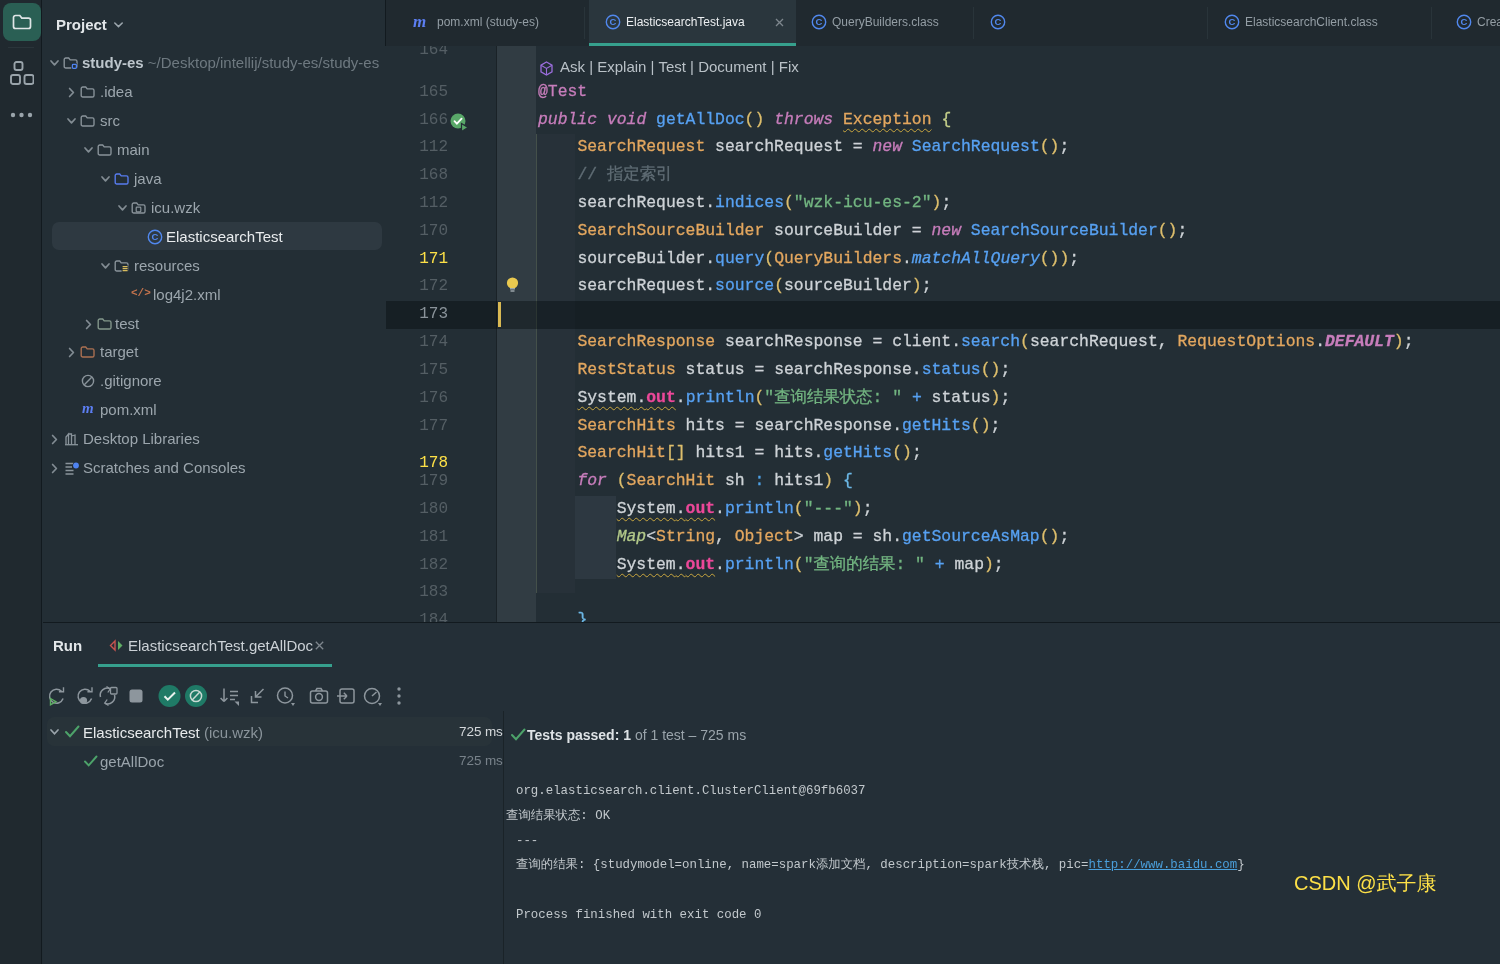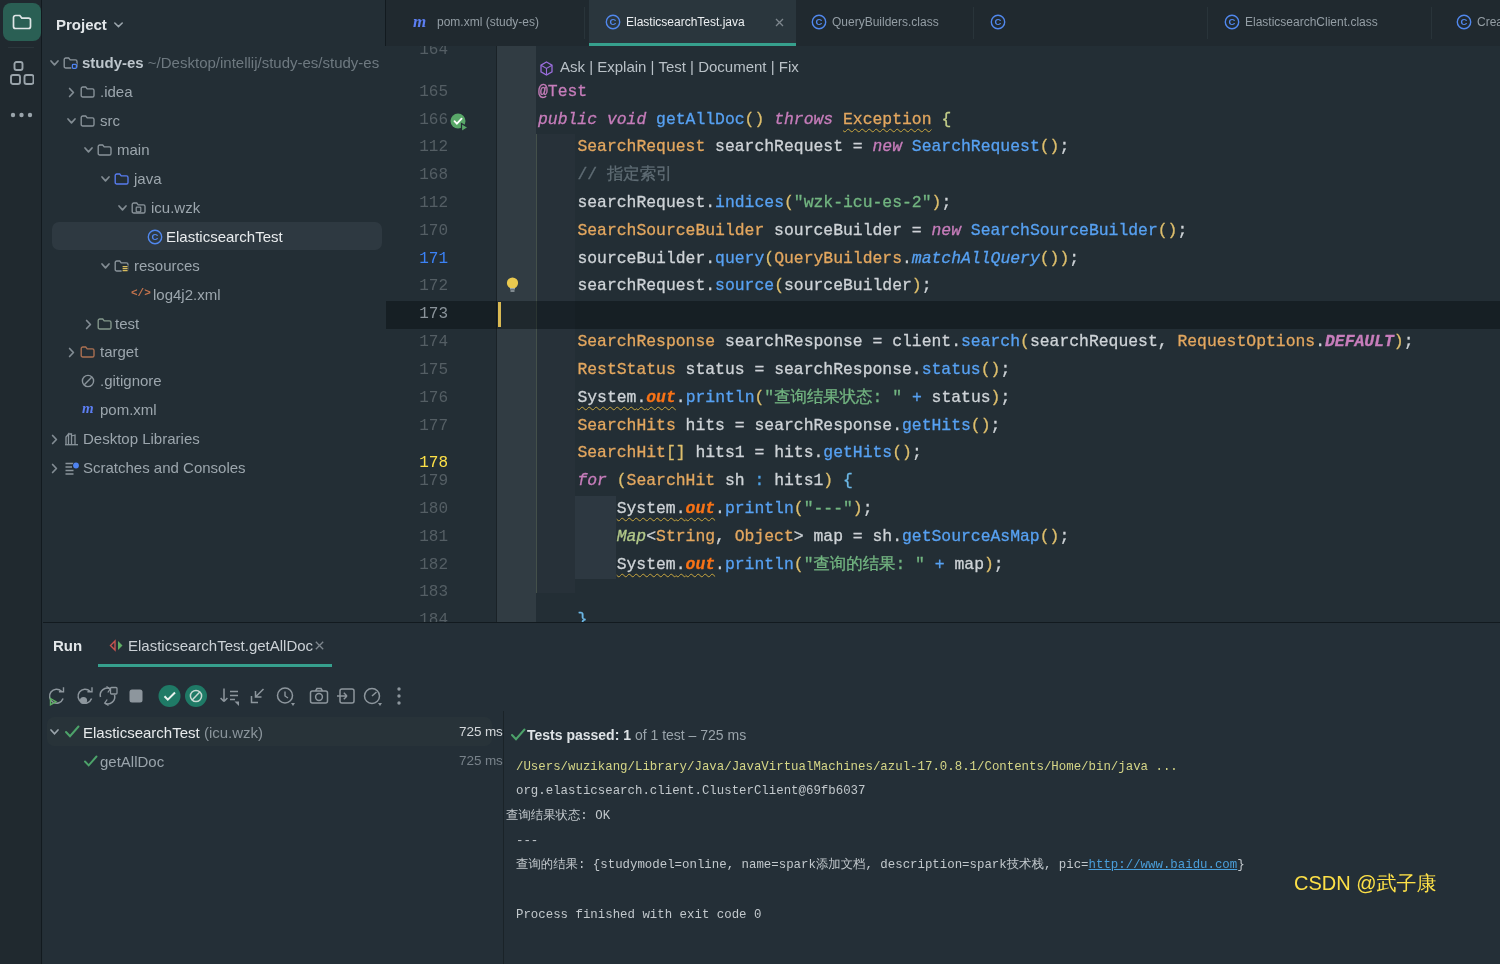--- a/index.html
+++ b/index.html
@@ -9,21 +9,21 @@
 .tabsep{position:absolute;top:7px;width:1px;height:32px;background:#29343a}
 .lnum{position:absolute;width:62px;text-align:right;font-family:"Liberation Mono",monospace;font-size:16px;color:#545e64;height:28px;line-height:28px}
 .cline{position:absolute;font-family:"Liberation Mono",monospace;font-size:16.4px;color:#ced3d7;height:28px;line-height:28px;white-space:pre;-webkit-text-stroke:0.3px currentColor}
 .kw{color:#c77dbb;font-style:italic}
 .cls{color:#e3a75f}
 .mtd{color:#57a1f2}
 .str{color:#72b580}
 .cmt{color:#5f6c74}
 .par{color:#ddbe6c}
 .brc{color:#c3ce89}
-.fld{color:#f97316;font-weight:bold;font-style:italic}
+.fld{color:#ec4899;font-weight:bold;}
 .wvy{text-decoration:underline wavy #c8a63f 1px;text-underline-offset:4px}
 .crow{position:absolute;font-family:"Liberation Mono",monospace;font-size:12.4px;color:#c2c8cc;height:25px;line-height:25px;white-space:pre}
 </style></head><body>
 
 <div class="abs" style="left:0;top:0;width:42px;height:964px;background:#20292f;border-right:1px solid #121a1f">
  <div class="abs" style="left:3px;top:3px;width:38px;height:38px;background:#2a5f54;border-radius:8px"></div>
  <svg class="abs" style="left:11px;top:11px" width="22" height="22" viewBox="0 0 22 22">
       <path d="M2.5 6.5 a2 2 0 0 1 2 -2 h4.3 l2 2.6 h6.7 a2 2 0 0 1 2 2 v6.4 a2 2 0 0 1 -2 2 h-13 a2 2 0 0 1 -2 -2 z" fill="none" stroke="#dfe5e6" stroke-width="1.7"></path>
     </svg>
  <div class="abs" style="left:8px;top:47px;width:26px;height:1px;background:#2a343a"></div>
@@ -190,21 +190,21 @@
     <div class="abs" style="left:189px;top:450px;width:41px;height:83px;background:#2d3841"></div>
     <div class="abs" style="left:0;top:255px;width:1114px;height:28px;background:rgba(0,5,9,0.36)"></div>
     <div class="abs" style="left:112px;top:256px;width:2.5px;height:25px;background:#d9b953"></div>
     <div class="lnum" style="left:0;top:-10px;color:#545e64">164</div>
     <div class="lnum" style="left:0;top:32px;color:#545e64">165</div>
     <div class="lnum" style="left:0;top:60px;color:#545e64">166</div>
     <div class="lnum" style="left:0;top:87px;color:#545e64">112</div>
     <div class="lnum" style="left:0;top:115px;color:#545e64">168</div>
     <div class="lnum" style="left:0;top:143px;color:#545e64">112</div>
     <div class="lnum" style="left:0;top:171px;color:#545e64">170</div>
-    <div class="lnum" style="left:0;top:199px;color:#3b82f6">171</div>
+    <div class="lnum" style="left:0;top:199px;color:#fde047">171</div>
     <div class="lnum" style="left:0;top:226px;color:#545e64">172</div>
     <div class="lnum" style="left:0;top:254px;color:#8a939a">173</div>
     <div class="lnum" style="left:0;top:282px;color:#545e64">174</div>
     <div class="lnum" style="left:0;top:310px;color:#545e64">175</div>
     <div class="lnum" style="left:0;top:338px;color:#545e64">176</div>
     <div class="lnum" style="left:0;top:366px;color:#545e64">177</div>
     <div class="lnum" style="left:0;top:403px;color:#fde047">178</div>
     <div class="lnum" style="left:0;top:421px;color:#545e64">179</div>
     <div class="lnum" style="left:0;top:449px;color:#545e64">180</div>
     <div class="lnum" style="left:0;top:477px;color:#545e64">181</div>
@@ -344,19 +344,18 @@
     <svg class="abs" style="left:40px;top:131px" width="15" height="14" viewBox="0 0 15 14">
       <path d="M2 7.5 l3.7 3.9 L13.5 2.5" stroke="#4da36a" stroke-width="1.9" fill="none" stroke-linecap="round"></path>
     </svg>
     <div class="abs" style="left:57px;top:130px;font-size:15px;color:#9aa4ab">getAllDoc</div>
     <div class="abs" style="left:416px;top:130px;font-size:13.5px;color:#78828a">725<span style="font-size:12px"> </span>ms</div>
     <div class="abs" style="left:460px;top:88px;width:1px;height:254px;background:#1a2328"></div>
     <svg class="abs" style="left:467px;top:104px" width="16" height="15" viewBox="0 0 16 15">
       <path d="M2 8 l4 4.2 L14.5 2.5" stroke="#4da36a" stroke-width="2" fill="none" stroke-linecap="round"></path>
     </svg>
     <div class="abs" style="left:484px;top:104px;font-size:14px;color:#dee3e6;font-weight:bold">Tests passed: 1 <span style="font-weight:normal;color:#9aa4ab">of 1 test – 725 ms</span></div>
-    <div class="crow" style="left:473px;top:132px;color:#d5d687">/Users/wuzikang/Library/Java/JavaVirtualMachines/azul-17.0.8.1/Contents/Home/bin/java ...</div>
     <div class="crow" style="left:473px;top:156px">org.elasticsearch.client.ClusterClient@69fb6037</div>
     <div class="crow" style="left:463px;top:181px">查询结果状态: OK</div>
     <div class="crow" style="left:473px;top:206px">---</div>
     <div class="crow" style="left:473px;top:230px">查询的结果: {studymodel=online, name=spark添加文档, description=spark技术栈, pic=<span style="color:#4a9fdb;text-decoration:underline">http://www.baidu.com</span>}</div>
     <div class="crow" style="left:473px;top:280px">Process finished with exit code 0</div>
   </div>
 <div class="abs" style="left:1294px;top:870px;font-size:20px;color:#fde047;white-space:nowrap">CSDN @武子康</div>
 </body></html>

